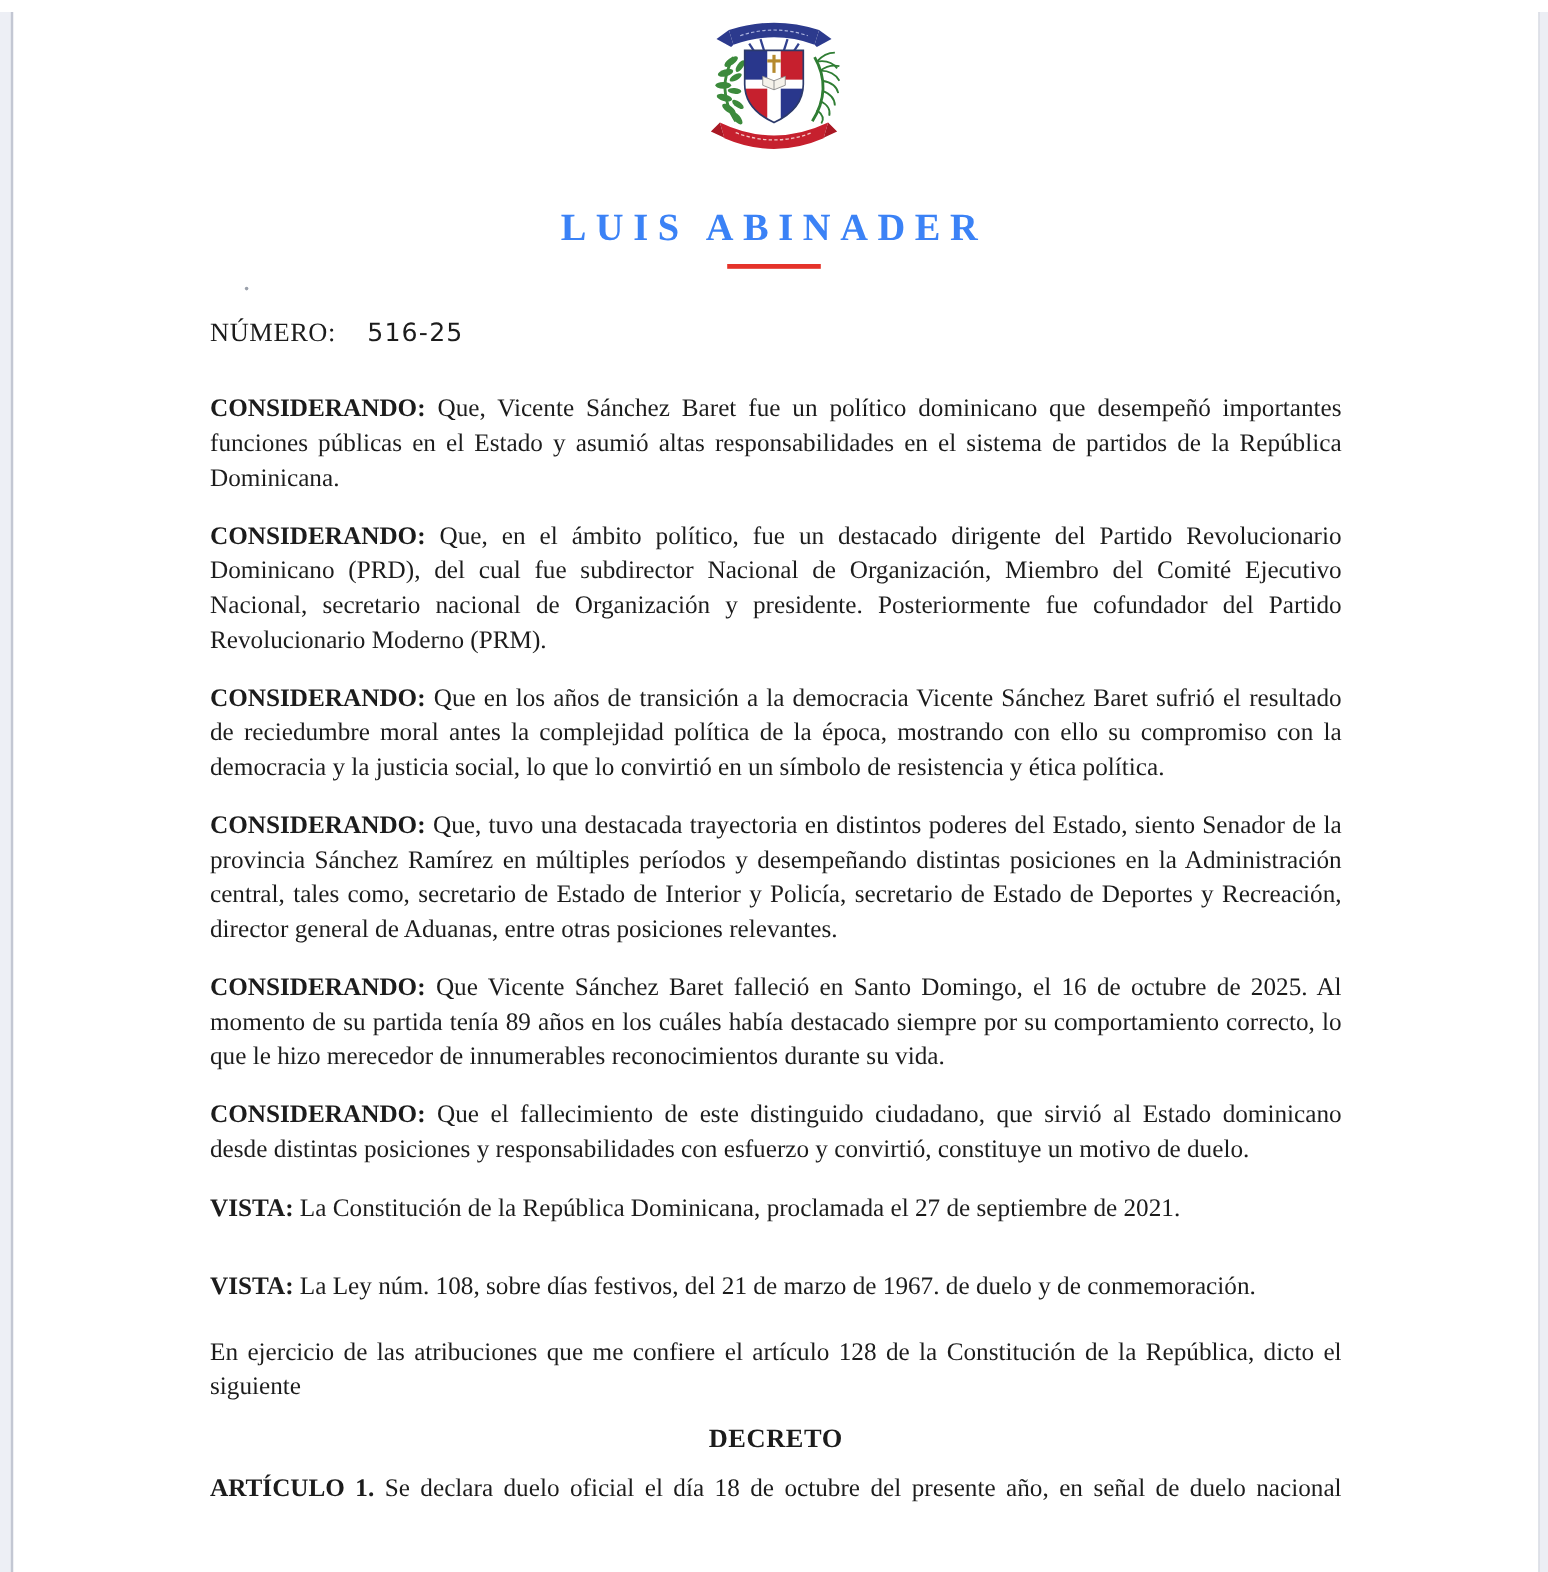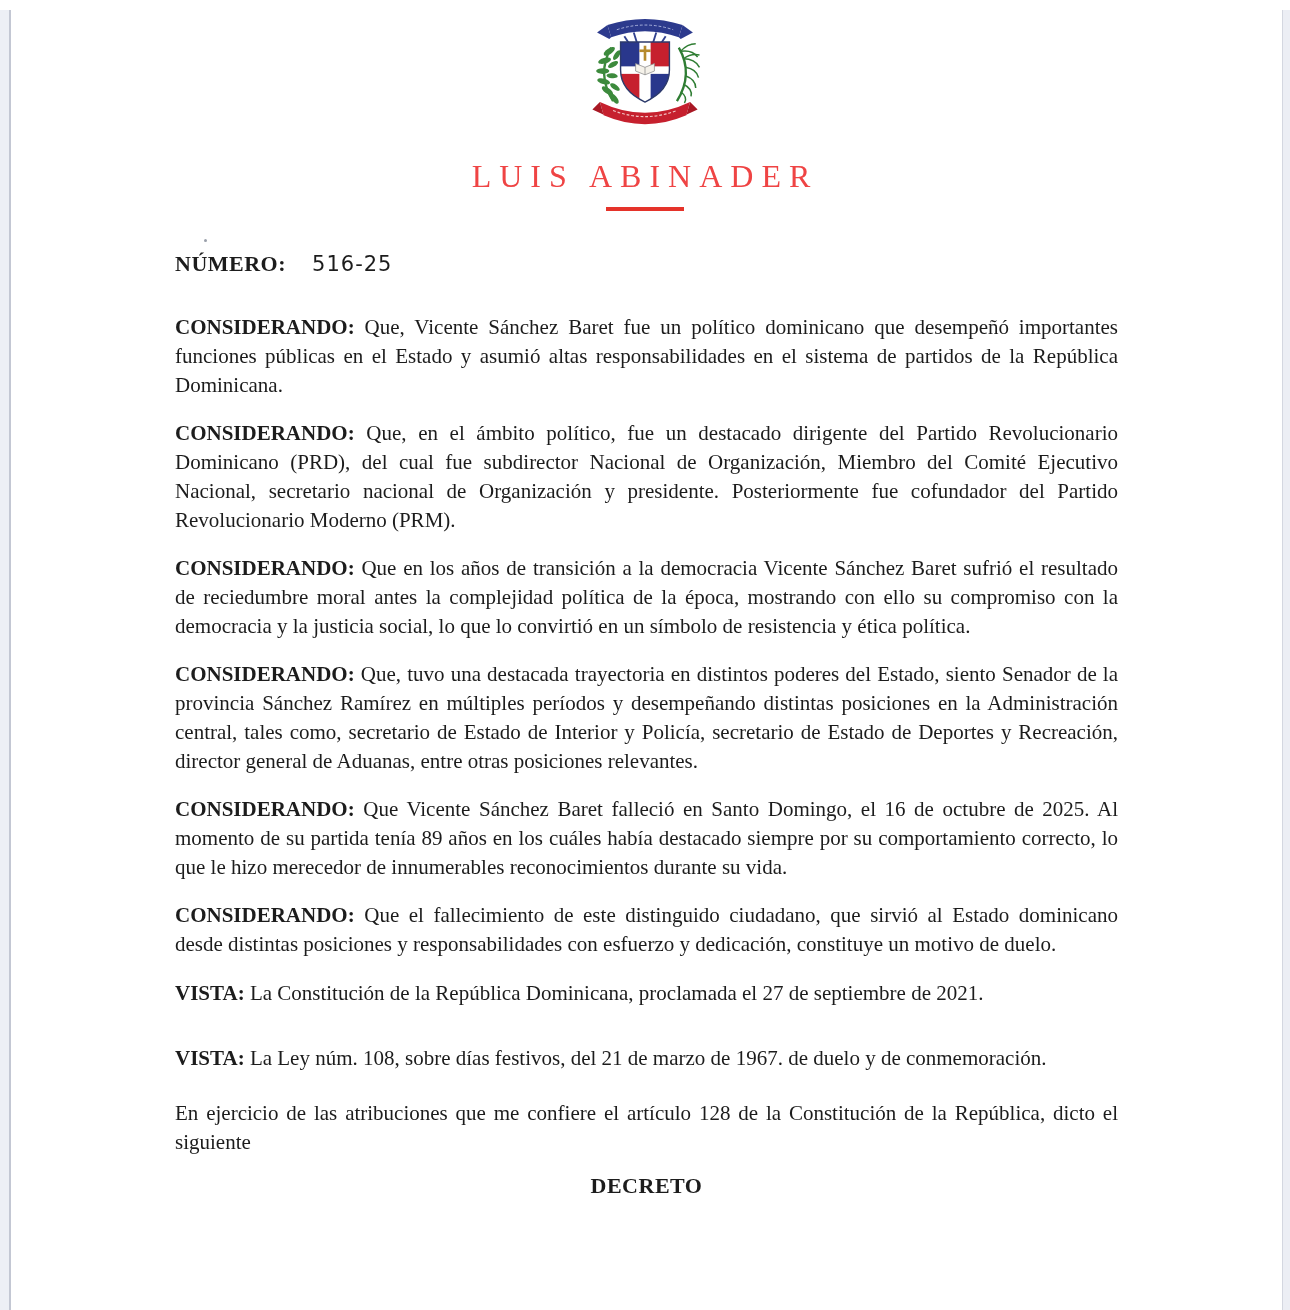--- a/index.html
+++ b/index.html
@@ -23,25 +23,25 @@
     border-left: 1px solid #d4d7e0;
   }
   .page {
     position: relative;
     width: 100%;
     height: 100%;
   }
   .header { text-align: center; }
   .coat { margin-top: 10px; height: 124px; }
   .president-name {
-    margin-top: 24px;
+    margin-top: 37px;
     font-size: 32px;
-    font-weight: 400;
+    font-weight: 700;
     letter-spacing: 8px;
-    color: #ef4444;
+    color: #3b82f6;
     line-height: 1.15;
   }
   .red-divider {
     width: 78px; height: 4px;
     background: #e5332a;
     margin: 12px auto 0 auto;
   }
   .president-title {
     margin-top: 15px;
     font-family: "Liberation Sans", sans-serif;
@@ -50,21 +50,21 @@
     letter-spacing: 5px;
     color: #4f6fa5;
   }
   .content {
     margin: 40px 172px 0 175px; 
   }
   .number-row {
     font-size: 22px;
     margin: 0 0 36px 0;
   }
-  .number-label { font-weight: bold; letter-spacing: 0.5px; margin-top: 36px; }
+  .number-label { font-weight: normal; letter-spacing: 0.5px; margin-top: 36px; }
   .number-value {
     font-family: "DejaVu Sans", "Liberation Sans", sans-serif;
     font-size: 21px;
     margin-left: 26px;
     letter-spacing: 1px;
   }
   .para {
     font-size: 21px;
     line-height: 29px;
     text-align: justify;
@@ -180,24 +180,25 @@
     <p class="para"><span class="lead">CONSIDERANDO:</span> <span>Que, Vicente Sánchez Baret fue un político dominicano que desempeñó importantes funciones públicas en el Estado y asumió altas responsabilidades en el sistema de partidos de la República Dominicana.</span></p>
 
     <p class="para"><span class="lead">CONSIDERANDO:</span> <span>Que, en el ámbito político, fue un destacado dirigente del Partido Revolucionario Dominicano (PRD), del cual fue subdirector Nacional de Organización, Miembro del Comité Ejecutivo Nacional, secretario nacional de Organización y presidente. Posteriormente fue cofundador del Partido Revolucionario Moderno (PRM).</span></p>
 
     <p class="para"><span class="lead">CONSIDERANDO:</span> <span>Que en los años de transición a la democracia Vicente Sánchez Baret sufrió el resultado de reciedumbre moral antes la complejidad política de la época, mostrando con ello su compromiso con la democracia y la justicia social, lo que lo convirtió en un símbolo de resistencia y ética política.</span></p>
 
     <p class="para"><span class="lead">CONSIDERANDO:</span> <span>Que, tuvo una destacada trayectoria en distintos poderes del Estado, siento Senador de la provincia Sánchez Ramírez en múltiples períodos y desempeñando distintas posiciones en la Administración central, tales como, secretario de Estado de Interior y Policía, secretario de Estado de Deportes y Recreación, director general de Aduanas, entre otras posiciones relevantes.</span></p>
 
     <p class="para"><span class="lead">CONSIDERANDO:</span> <span>Que Vicente Sánchez Baret falleció en Santo Domingo, el 16 de octubre de 2025. Al momento de su partida tenía 89 años en los cuáles había destacado siempre por su comportamiento correcto, lo que le hizo merecedor de innumerables reconocimientos durante su vida.</span></p>
 
-    <p class="para gap20"><span class="lead">CONSIDERANDO:</span> <span>Que el fallecimiento de este distinguido ciudadano, que sirvió al Estado dominicano desde distintas posiciones y responsabilidades con esfuerzo y dedicación, constituye un motivo de duelo.</span></p>
+    <p class="para gap20"><span class="lead">CONSIDERANDO:</span> <span>Que el fallecimiento de este distinguido ciudadano, que sirvió al Estado dominicano desde distintas posiciones y responsabilidades con esfuerzo y convirtió, constituye un motivo de duelo.</span></p>
 
     <p class="para gap28"><span class="lead">VISTA:</span> <span>La Constitución de la República Dominicana, proclamada el 27 de septiembre de 2021.</span></p>
 
     <p class="para gap26"><span class="lead">VISTA:</span> <span>La Ley núm. 108, sobre días festivos, del 21 de marzo de 1967. de duelo y de conmemoración.</span></p>
 
     <p class="para gap14"><span>En ejercicio de las atribuciones que me confiere el artículo 128 de la Constitución de la República, dicto el siguiente</span></p>
 
     <p class="decree-heading">DECRETO</p>
 
+    <p class="para clipped-line"><span class="lead">ARTÍCULO 1.</span> <span>Se declara duelo oficial el día 18 de octubre del presente año, en señal de duelo nacional</span></p>
   </div>
 </div>
 
 </body></html>

